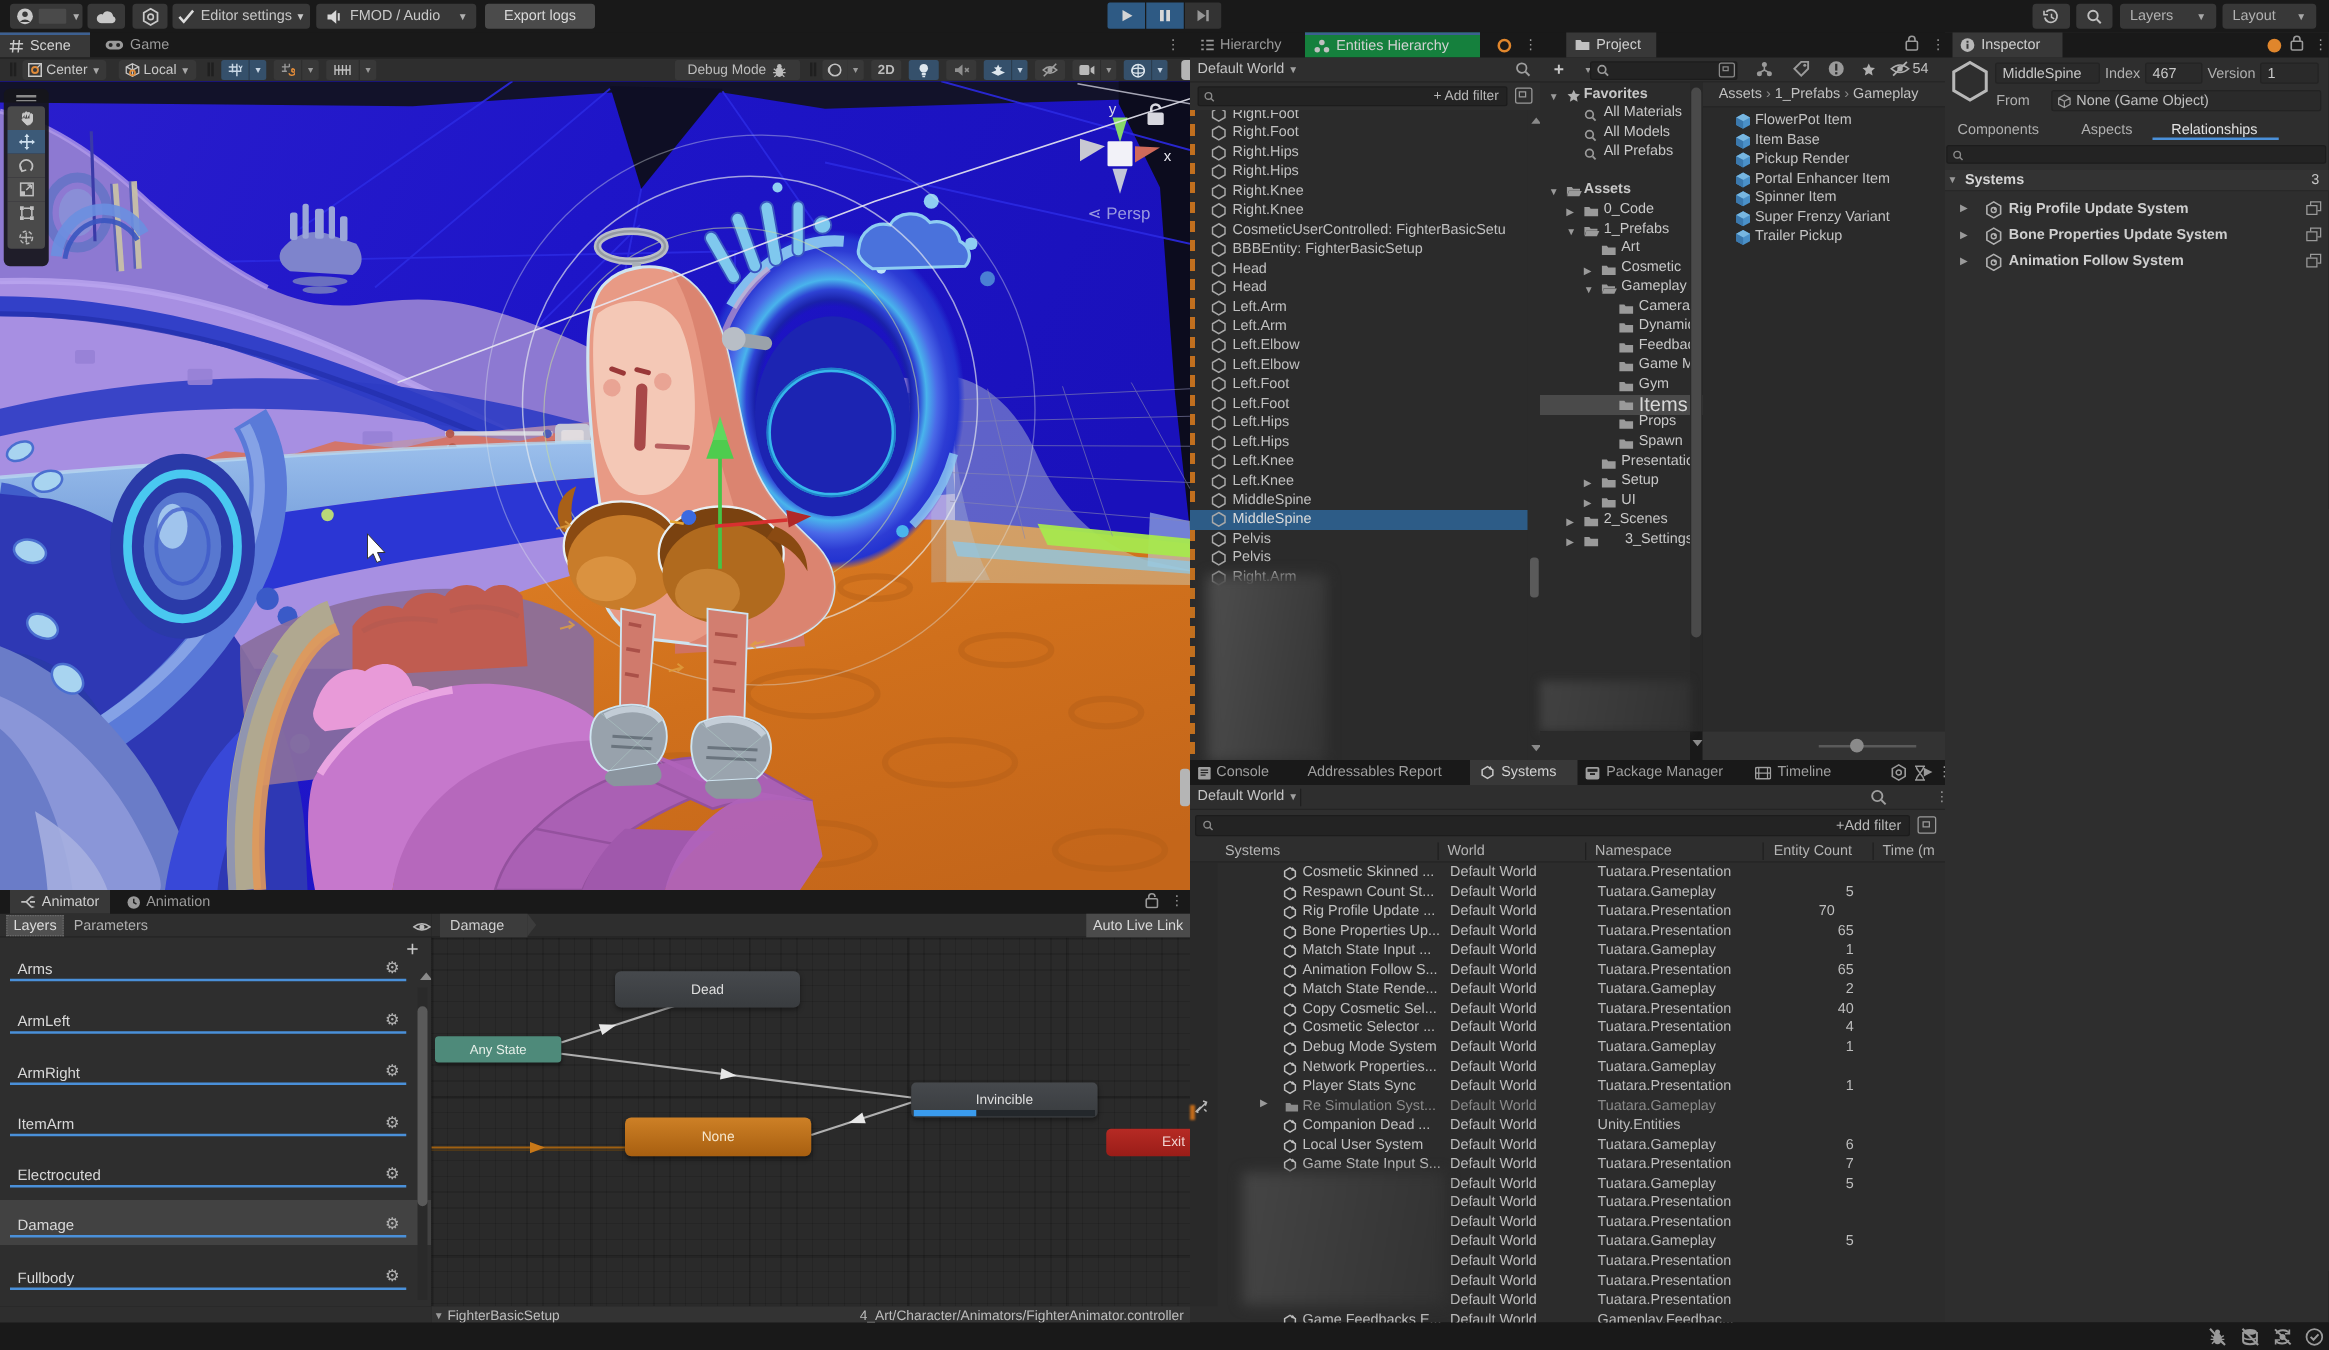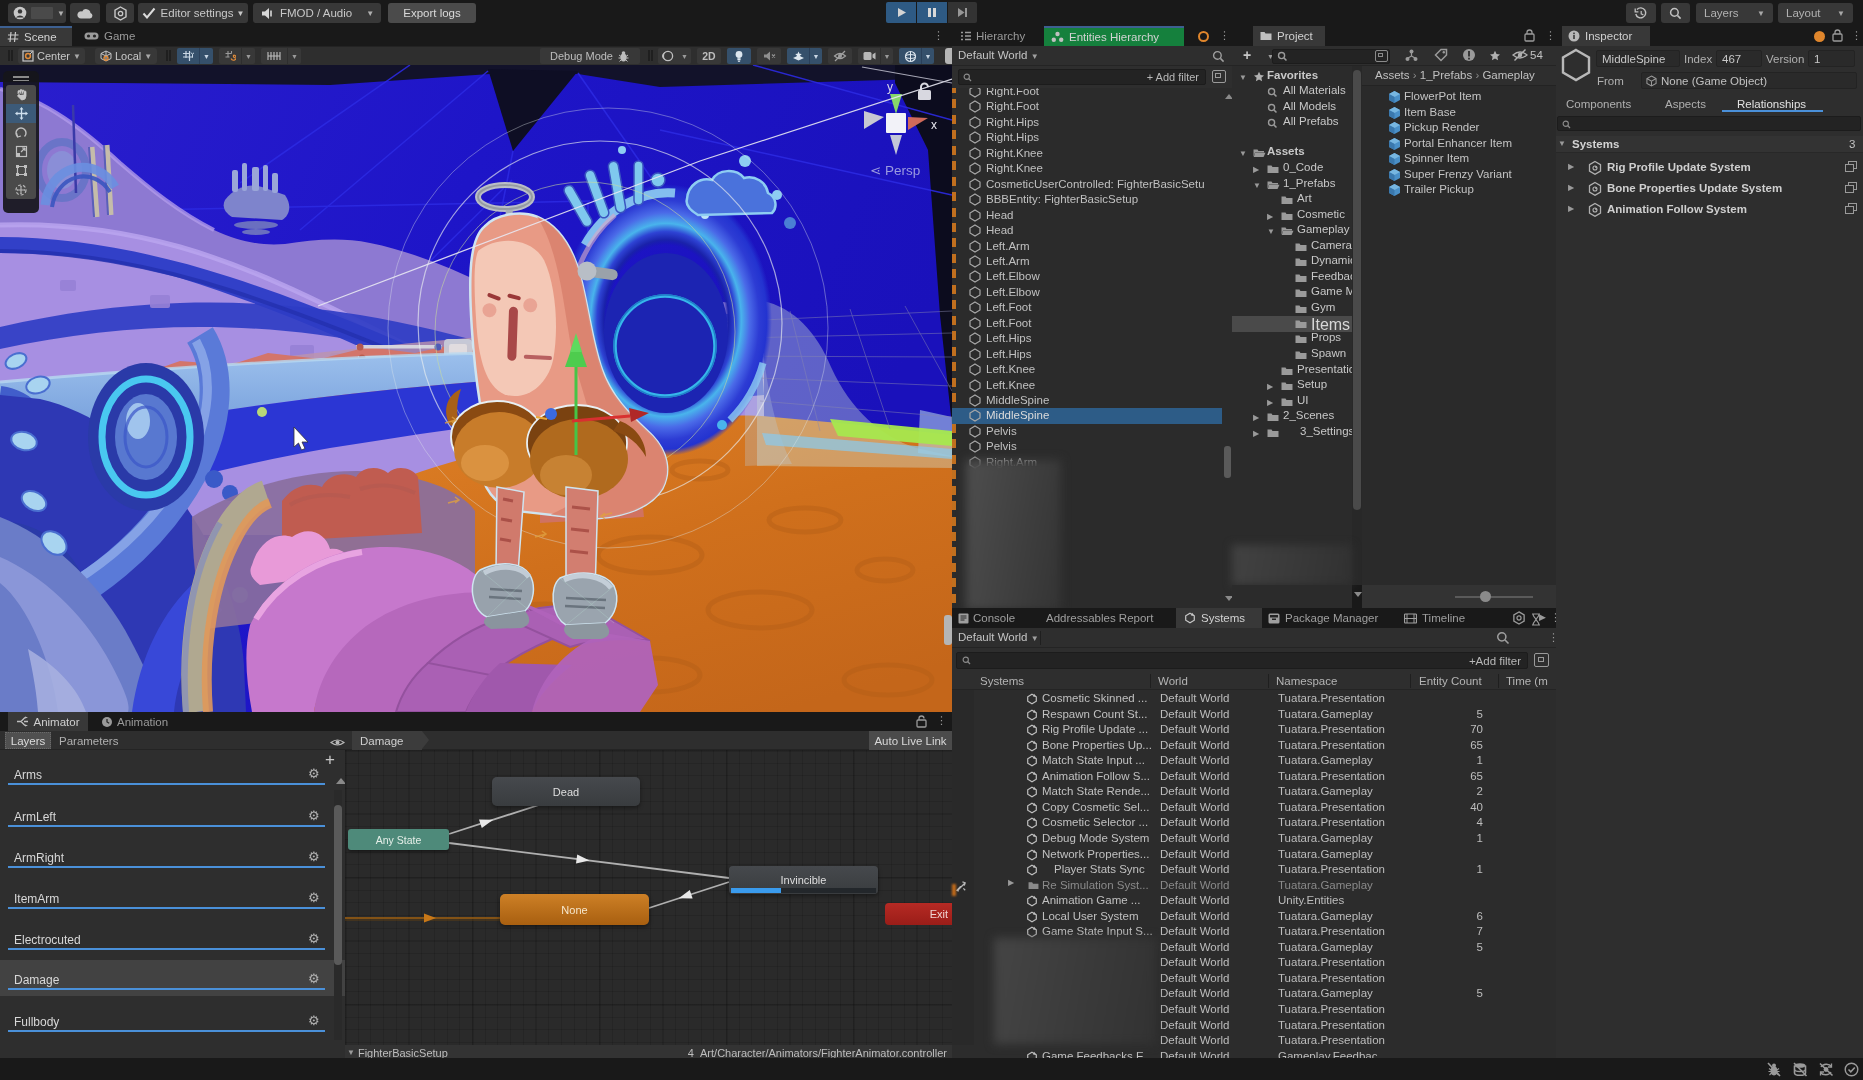--- a/index.html
+++ b/index.html
@@ -1214,21 +1214,21 @@
 <span style="position:absolute;left:1160px;top:707.55px;color:#bdbdbd;font-size:11.5px;">Default World</span>
 <span style="position:absolute;left:1278px;top:707.55px;color:#bdbdbd;font-size:11.5px;white-space:nowrap;">Tuatara.Gameplay</span>
 <span style="position:absolute;left:1455px;top:707.55px;width:28px;text-align:right;color:#bdbdbd;font-size:11.5px;">5</span>
 <svg width="12" height="12" viewBox="0 0 14 14" style="position:absolute;left:1026px;top:724.1px;">
       <path d="M7 1.5 12 4.5 v5 L7 12.5 2 9.5 v-5z" fill="none" stroke="#c0c0c0" stroke-width="1.4"></path>
       <path d="M9.5 1 L12 4.5 8 4z" fill="#c0c0c0"></path>
     </svg>
 <span style="position:absolute;left:1042px;top:723.1px;color:#c0c0c0;font-size:11.5px;white-space:nowrap;">Rig Profile Update ...</span>
 <span style="position:absolute;left:1160px;top:723.1px;color:#bdbdbd;font-size:11.5px;">Default World</span>
 <span style="position:absolute;left:1278px;top:723.1px;color:#bdbdbd;font-size:11.5px;white-space:nowrap;">Tuatara.Presentation</span>
-<span style="position:absolute;left:1455px;top:723.1px;width:28px;text-align:right;color:#bdbdbd;font-size:11.5px;">70</span>
+<span style="position:absolute;left:1455px;top:723.1px;width:28px;text-align:left;color:#bdbdbd;font-size:11.5px;">70</span>
 <svg width="12" height="12" viewBox="0 0 14 14" style="position:absolute;left:1026px;top:739.65px;">
       <path d="M7 1.5 12 4.5 v5 L7 12.5 2 9.5 v-5z" fill="none" stroke="#c0c0c0" stroke-width="1.4"></path>
       <path d="M9.5 1 L12 4.5 8 4z" fill="#c0c0c0"></path>
     </svg>
 <span style="position:absolute;left:1042px;top:738.65px;color:#c0c0c0;font-size:11.5px;white-space:nowrap;">Bone Properties Up...</span>
 <span style="position:absolute;left:1160px;top:738.65px;color:#bdbdbd;font-size:11.5px;">Default World</span>
 <span style="position:absolute;left:1278px;top:738.65px;color:#bdbdbd;font-size:11.5px;white-space:nowrap;">Tuatara.Presentation</span>
 <span style="position:absolute;left:1455px;top:738.65px;width:28px;text-align:right;color:#bdbdbd;font-size:11.5px;">65</span>
 <svg width="12" height="12" viewBox="0 0 14 14" style="position:absolute;left:1026px;top:755.2px;">
       <path d="M7 1.5 12 4.5 v5 L7 12.5 2 9.5 v-5z" fill="none" stroke="#c0c0c0" stroke-width="1.4"></path>
@@ -1282,39 +1282,39 @@
       <path d="M7 1.5 12 4.5 v5 L7 12.5 2 9.5 v-5z" fill="none" stroke="#c0c0c0" stroke-width="1.4"></path>
       <path d="M9.5 1 L12 4.5 8 4z" fill="#c0c0c0"></path>
     </svg>
 <span style="position:absolute;left:1042px;top:847.5px;color:#c0c0c0;font-size:11.5px;white-space:nowrap;">Network Properties...</span>
 <span style="position:absolute;left:1160px;top:847.5px;color:#bdbdbd;font-size:11.5px;">Default World</span>
 <span style="position:absolute;left:1278px;top:847.5px;color:#bdbdbd;font-size:11.5px;white-space:nowrap;">Tuatara.Gameplay</span>
 <svg width="12" height="12" viewBox="0 0 14 14" style="position:absolute;left:1026px;top:864.05px;">
       <path d="M7 1.5 12 4.5 v5 L7 12.5 2 9.5 v-5z" fill="none" stroke="#c0c0c0" stroke-width="1.4"></path>
       <path d="M9.5 1 L12 4.5 8 4z" fill="#c0c0c0"></path>
     </svg>
-<span style="position:absolute;left:1042px;top:863.05px;color:#c0c0c0;font-size:11.5px;white-space:nowrap;margin-left:12px;">Player Stats Sync</span>
+<span style="position:absolute;left:1042px;top:863.05px;color:#c0c0c0;font-size:11.5px;white-space:nowrap;">Player Stats Sync</span>
 <span style="position:absolute;left:1160px;top:863.05px;color:#bdbdbd;font-size:11.5px;">Default World</span>
 <span style="position:absolute;left:1278px;top:863.05px;color:#bdbdbd;font-size:11.5px;white-space:nowrap;">Tuatara.Presentation</span>
 <span style="position:absolute;left:1455px;top:863.05px;width:28px;text-align:right;color:#bdbdbd;font-size:11.5px;">1</span>
 <span style="position:absolute;left:1008px;top:877.6px;color:#9a9a9a;font-size:8px;">▶</span>
 <svg width="11" height="9" viewBox="0 0 12 10" style="position:absolute;left:1028px;top:880.6px;">
       <path d="M0.5 1.5 h4 l1 1.5 h6 v6 h-11z" fill="#8a8a8a"></path>
     </svg>
 <div class="abs" style="left:955px;top:878.6px;"><svg width="13" height="13" viewBox="0 0 14 14">
         <path d="M3 11 L11 3 M8 2 l3 1 -1 3 M4 12 l-2-1 4-4 M9 9 l2 2" stroke="#b8b8b8" stroke-width="1.3" fill="none"></path>
       </svg></div>
 <span style="position:absolute;left:1042px;top:878.6px;color:#8a8a8a;font-size:11.5px;white-space:nowrap;">Re Simulation Syst...</span>
 <span style="position:absolute;left:1160px;top:878.6px;color:#8a8a8a;font-size:11.5px;">Default World</span>
 <span style="position:absolute;left:1278px;top:878.6px;color:#8a8a8a;font-size:11.5px;white-space:nowrap;">Tuatara.Gameplay</span>
 <svg width="12" height="12" viewBox="0 0 14 14" style="position:absolute;left:1026px;top:895.15px;">
       <path d="M7 1.5 12 4.5 v5 L7 12.5 2 9.5 v-5z" fill="none" stroke="#c0c0c0" stroke-width="1.4"></path>
       <path d="M9.5 1 L12 4.5 8 4z" fill="#c0c0c0"></path>
     </svg>
-<span style="position:absolute;left:1042px;top:894.15px;color:#c0c0c0;font-size:11.5px;white-space:nowrap;">Animation Game ...</span>
+<span style="position:absolute;left:1042px;top:894.15px;color:#c0c0c0;font-size:11.5px;white-space:nowrap;">Companion Dead ...</span>
 <span style="position:absolute;left:1160px;top:894.15px;color:#bdbdbd;font-size:11.5px;">Default World</span>
 <span style="position:absolute;left:1278px;top:894.15px;color:#bdbdbd;font-size:11.5px;white-space:nowrap;">Unity.Entities</span>
 <svg width="12" height="12" viewBox="0 0 14 14" style="position:absolute;left:1026px;top:910.7px;">
       <path d="M7 1.5 12 4.5 v5 L7 12.5 2 9.5 v-5z" fill="none" stroke="#c0c0c0" stroke-width="1.4"></path>
       <path d="M9.5 1 L12 4.5 8 4z" fill="#c0c0c0"></path>
     </svg>
 <span style="position:absolute;left:1042px;top:909.7px;color:#c0c0c0;font-size:11.5px;white-space:nowrap;">Local User System</span>
 <span style="position:absolute;left:1160px;top:909.7px;color:#bdbdbd;font-size:11.5px;">Default World</span>
 <span style="position:absolute;left:1278px;top:909.7px;color:#bdbdbd;font-size:11.5px;white-space:nowrap;">Tuatara.Gameplay</span>
 <span style="position:absolute;left:1455px;top:909.7px;width:28px;text-align:right;color:#bdbdbd;font-size:11.5px;">6</span>

